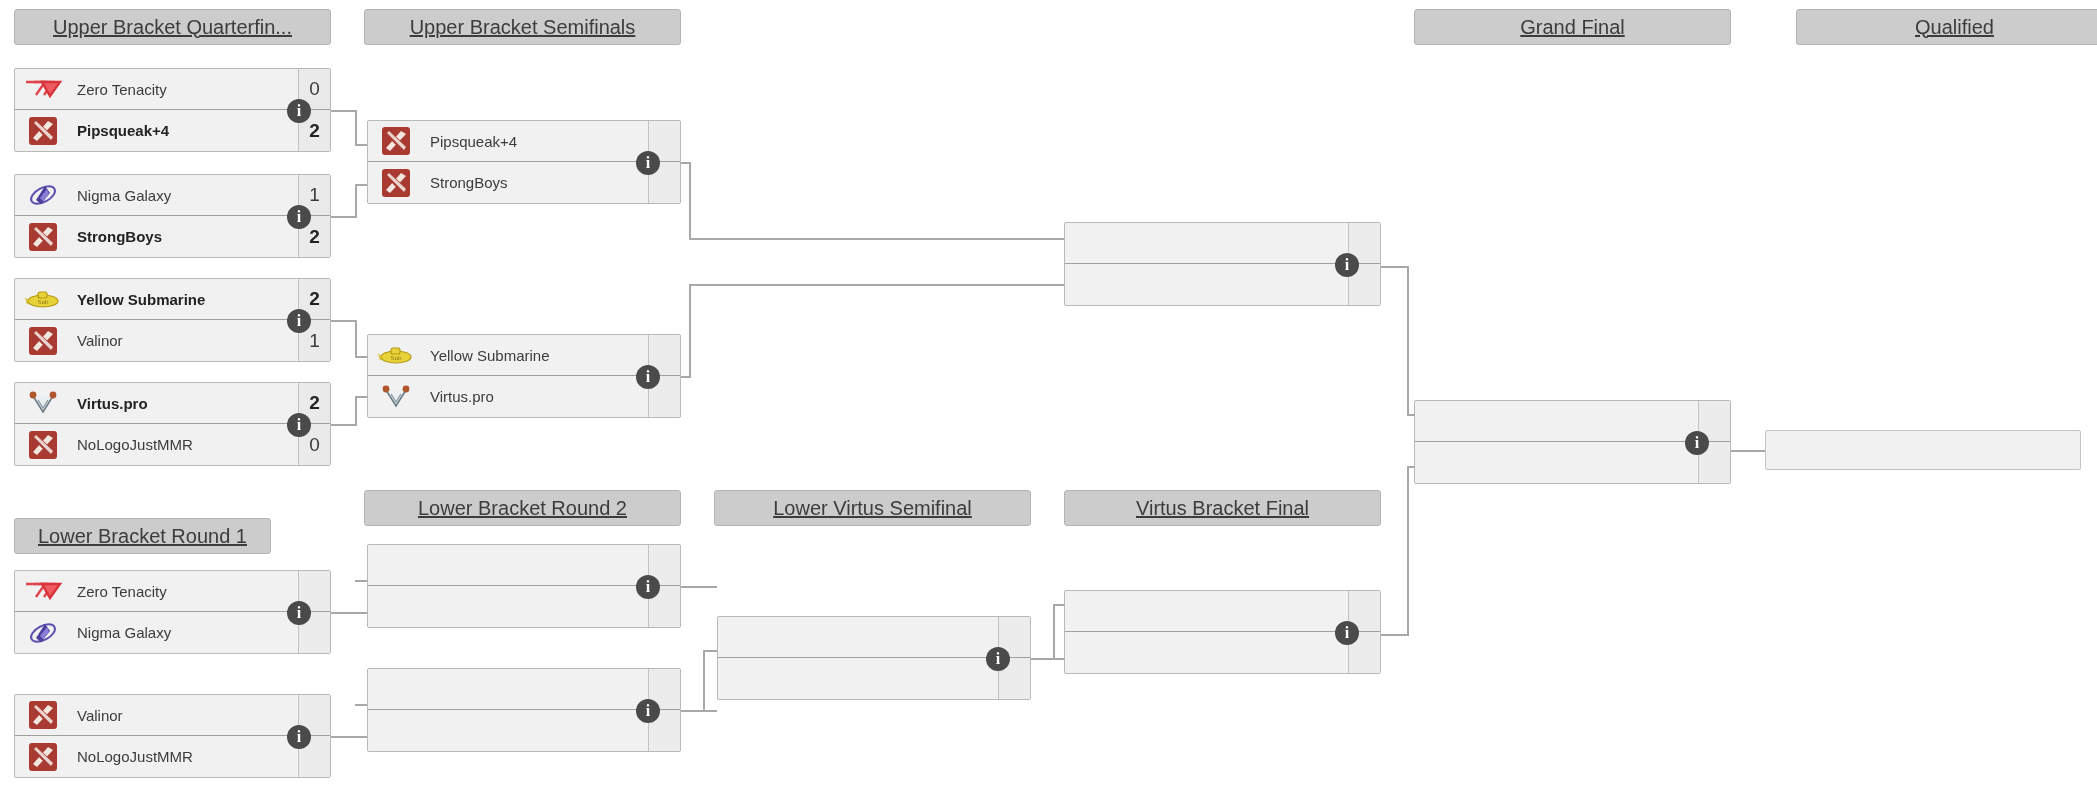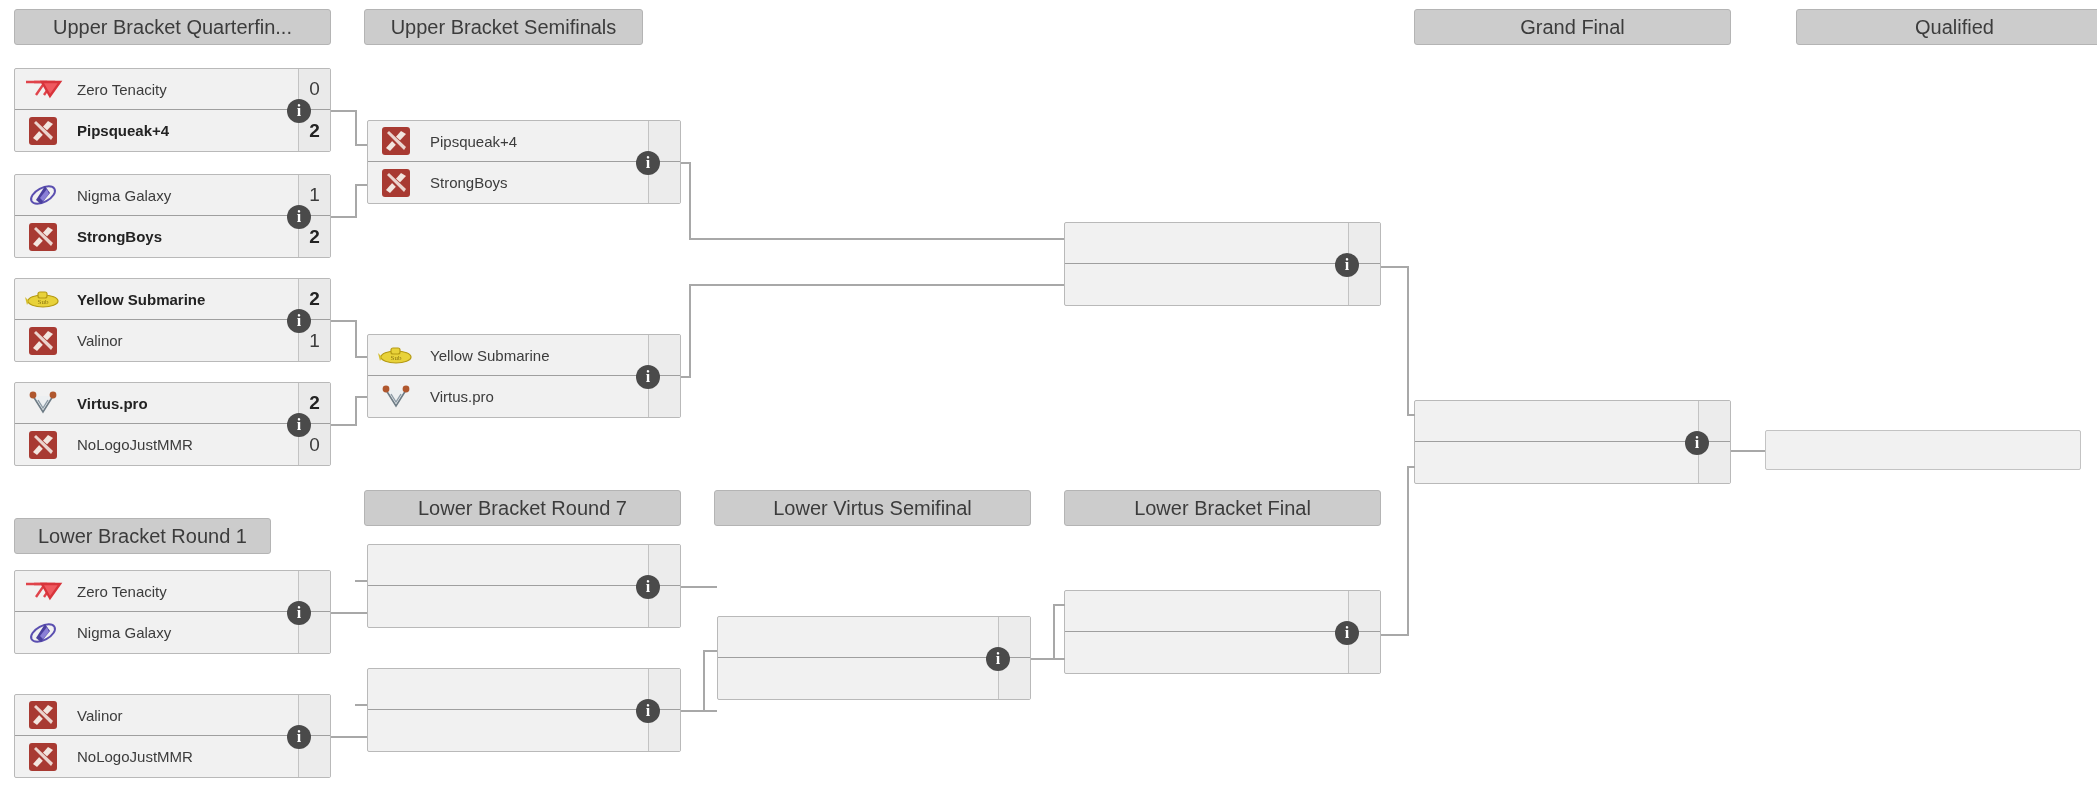--- a/index.html
+++ b/index.html
@@ -18,20 +18,21 @@
     height:36px;
     background:#cccccc;
     border:1px solid #b4b4b4;
     border-radius:3px;
     display:flex;align-items:center;justify-content:center;
     font-size:20px;
     color:#3c3c3c;
     box-sizing:border-box;
     white-space:nowrap;
     overflow:hidden;
+    text-decoration:underline;
   }
 
   
   .match{
     position:absolute;
     box-sizing:border-box;
     border:1px solid #b9b9b9;
     background:#f1f1f1;
     border-radius:2px;
   }
@@ -151,21 +152,21 @@
   <div class="conn v" style="left:1053px;top:604px;height:56px;"></div>
   <div class="conn h" style="left:1053px;top:604px;width:12px;"></div>
 
   <div class="conn h" style="left:1381px;top:634px;width:28px;"></div>
   <div class="conn v" style="left:1407px;top:466px;height:170px;"></div>
   <div class="conn h" style="left:1407px;top:466px;width:8px;"></div>
 
   <div class="round-header" style="left:14px;top:9px;width:317px;">
     <span>Upper Bracket Quarterfin...</span>
   </div>
-  <div class="round-header" style="left:364px;top:9px;width:279px;">
+  <div class="round-header" style="left:364px;top:9px;width:317px;">
     <span>Upper Bracket Semifinals</span>
   </div>
   <div class="round-header" style="left:1414px;top:9px;width:317px;">
     <span>Grand Final</span>
   </div>
   <div class="round-header" style="left:1764px;top:9px;width:317px;margin-left:32px;">
     <span>Qualified</span>
   </div>
 
   <div class="match" style="left:14px;top:68px;width:317px;height:84px;">
@@ -362,27 +363,27 @@
   </div>
 
   <div class="qualified-slot" style="left:1765px;top:430px;width:316px;height:40px;">
     <span style="display:block;line-height:40px;padding-left:14px;font-size:19px;color:#3c3c3c;"></span>
   </div>
 
   <div class="round-header" style="left:14px;top:518px;width:257px;">
     <span>Lower Bracket Round 1</span>
   </div>
   <div class="round-header" style="left:364px;top:490px;width:317px;">
-    <span>Lower Bracket Round 7</span>
+    <span>Lower Bracket Round 2</span>
   </div>
   <div class="round-header" style="left:714px;top:490px;width:317px;">
     <span>Lower Virtus Semifinal</span>
   </div>
   <div class="round-header" style="left:1064px;top:490px;width:317px;">
-    <span>Lower Bracket Final</span>
+    <span>Virtus Bracket Final</span>
   </div>
 
   <div class="match noscore" style="left:14px;top:570px;width:317px;height:84px;">
     <div class="row top">
       <span class="logo">
         <svg width="40" height="26" viewBox="0 0 40 26">
             <g fill="none" stroke="#e0444b" stroke-width="2.4">
               <path d="M3 6 L22 6 L13 19"></path>
               <path d="M11 6 L30 6 L21 19"></path>
               <path d="M19 6 L37 6 L27 20 L19 6Z" fill="#ef5a60" stroke="#d8343b"></path>

